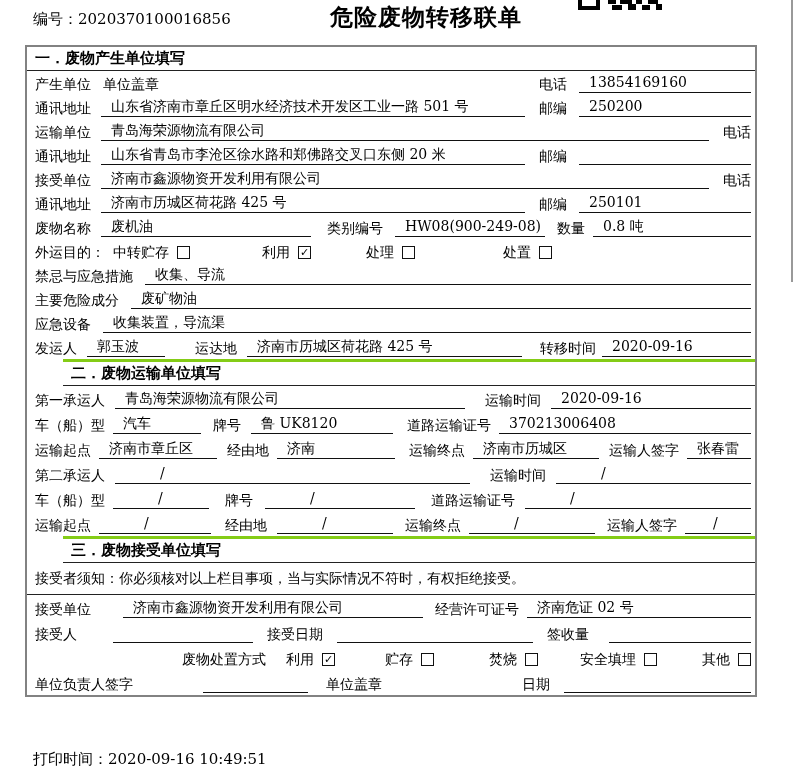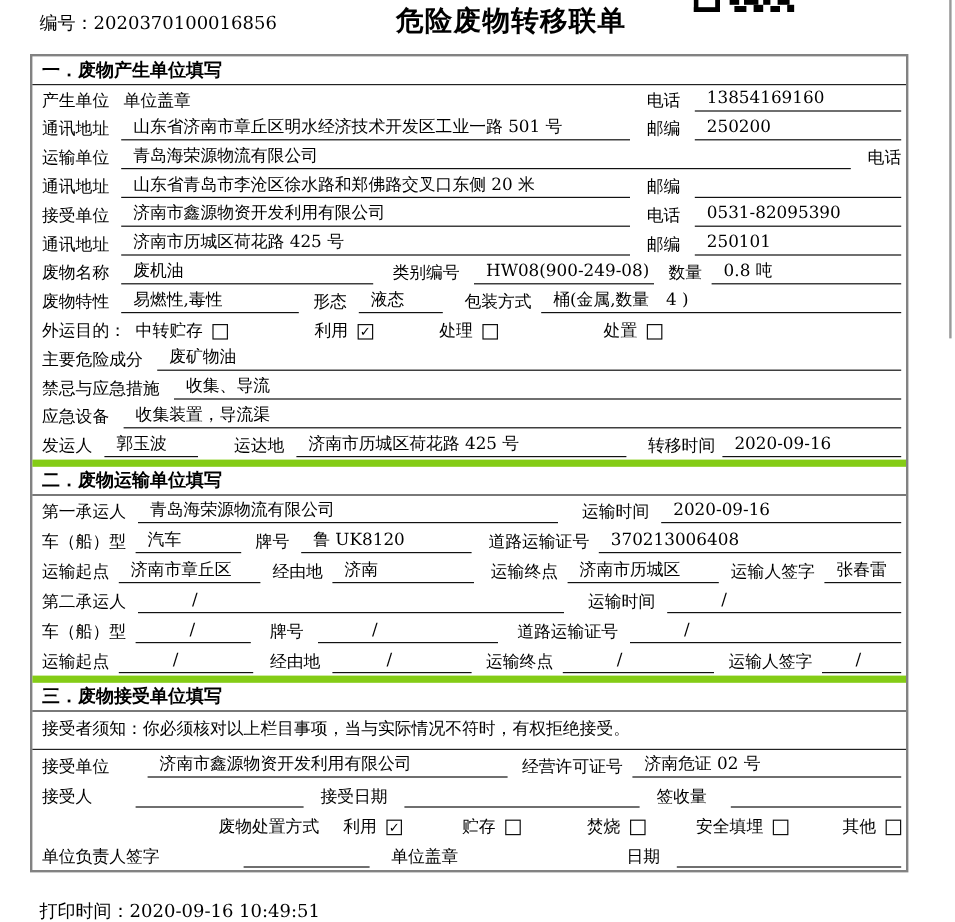--- a/index.html
+++ b/index.html
@@ -7,21 +7,21 @@
         font-family:"DejaVu Serif","Liberation Serif",serif;color:#000;font-size:14px;}
   .docno{position:absolute;left:33px;top:10px;font-size:15px;white-space:nowrap;}
   .title{position:absolute;left:330px;top:2px;font-size:23px;font-weight:bold;letter-spacing:1px;
          font-family:"DejaVu Sans","Liberation Sans",sans-serif;white-space:nowrap;}
   .qr{position:absolute;left:578px;top:0;}
   .edge{position:absolute;left:791px;top:0;width:2px;height:282px;background:#999;}
   .form{position:absolute;left:25px;top:45px;width:732px;box-sizing:border-box;
         border:2px solid #828282;background:#fff;}
   .sechead{height:23px;line-height:23px;padding-left:8px;font-weight:bold;font-size:15px;
            font-family:"DejaVu Sans","Liberation Sans",sans-serif;border-bottom:1px solid #222;}
-  .sechead.bt{border-top:6px solid #84cc16;}
+  .sechead.bt{border-top:3px solid #84cc16;margin-left:36px;}
   .notice{height:32px;line-height:32px;padding-left:8px;border-bottom:1px solid #222;white-space:nowrap;}
   .row{display:flex;align-items:flex-end;height:24px;padding:0 4px 0 8px;}
   .s2row,.s3row{height:25px;justify-content:flex-end;}
   .lbl{white-space:nowrap;margin-bottom:2px;line-height:18px;flex:0 0 auto;}
   .fld{border-bottom:1px solid #111;margin-bottom:2px;line-height:17px;padding:0 4px 1px 10px;
        white-space:nowrap;overflow:hidden;box-sizing:border-box;flex:0 0 auto;}
   .grow{flex:1 1 auto;}
   .sp{flex:1 1 auto;}
   .cb{flex:0 0 auto;width:13px;height:13px;border:1px solid #111;box-sizing:border-box;
       margin:0 0 4px 8px;font-size:11px;line-height:11px;text-align:center;
@@ -85,68 +85,59 @@
       <span class="lbl">通讯地址</span>
       <span class="fld grow" style="margin-left:10px">山东省青岛市李沧区徐水路和郑佛路交叉口东侧 20 米</span>
       <span class="lbl" style="margin-left:14px">邮编</span>
       <span class="fld" style="width:172px;margin-left:12px"></span>
     </div>
 
     <div class="row">
       <span class="lbl">接受单位</span>
       <span class="fld grow" style="margin-left:10px">济南市鑫源物资开发利用有限公司</span>
       <span class="lbl" style="margin-left:14px">电话</span>
-      <span class="fld" style="width:172px;margin-left:12px">0531-82095390</span>
     </div>
 
     <div class="row">
       <span class="lbl">通讯地址</span>
       <span class="fld grow" style="margin-left:10px">济南市历城区荷花路 425 号</span>
       <span class="lbl" style="margin-left:14px">邮编</span>
       <span class="fld" style="width:172px;margin-left:12px">250101</span>
     </div>
 
     <div class="row">
       <span class="lbl">废物名称</span>
       <span class="fld" style="width:210px;margin-left:10px">废机油</span>
       <span class="lbl" style="margin-left:16px">类别编号</span>
       <span class="fld" style="width:150px;margin-left:12px">HW08(900-249-08)</span>
       <span class="lbl" style="margin-left:12px">数量</span>
       <span class="fld grow" style="margin-left:8px">0.8 吨</span>
     </div>
 
-    <div class="row">
-      <span class="lbl">废物特性</span>
-      <span class="fld" style="width:148px;margin-left:10px">易燃性,毒性</span>
-      <span class="lbl" style="margin-left:12px">形态</span>
-      <span class="fld" style="width:70px;margin-left:10px">液态</span>
-      <span class="lbl" style="margin-left:18px">包装方式</span>
-      <span class="fld grow" style="margin-left:8px">桶(金属,数量　4 )</span>
-    </div>
 
     <div class="row">
       <span class="lbl">外运目的：</span>
       <span class="lbl" style="margin-left:8px">中转贮存</span>
       <span class="cb"></span>
       <span class="lbl" style="margin-left:72px">利用</span>
       <span class="cb">✓</span>
       <span class="lbl" style="margin-left:55px">处理</span>
       <span class="cb"></span>
       <span class="lbl" style="margin-left:88px">处置</span>
       <span class="cb"></span>
     </div>
 
     <div class="row">
+      <span class="lbl">禁忌与应急措施</span>
+      <span class="fld grow" style="margin-left:12px">收集、导流</span>
+    </div>
+
+    <div class="row">
       <span class="lbl">主要危险成分</span>
       <span class="fld grow" style="margin-left:12px">废矿物油</span>
-    </div>
-
-    <div class="row">
-      <span class="lbl">禁忌与应急措施</span>
-      <span class="fld grow" style="margin-left:12px">收集、导流</span>
     </div>
 
     <div class="row">
       <span class="lbl">应急设备</span>
       <span class="fld grow" style="margin-left:12px">收集装置，导流渠</span>
     </div>
 
     <div class="row">
       <span class="lbl">发运人</span>
       <span class="fld" style="width:78px;margin-left:10px">郭玉波</span>

